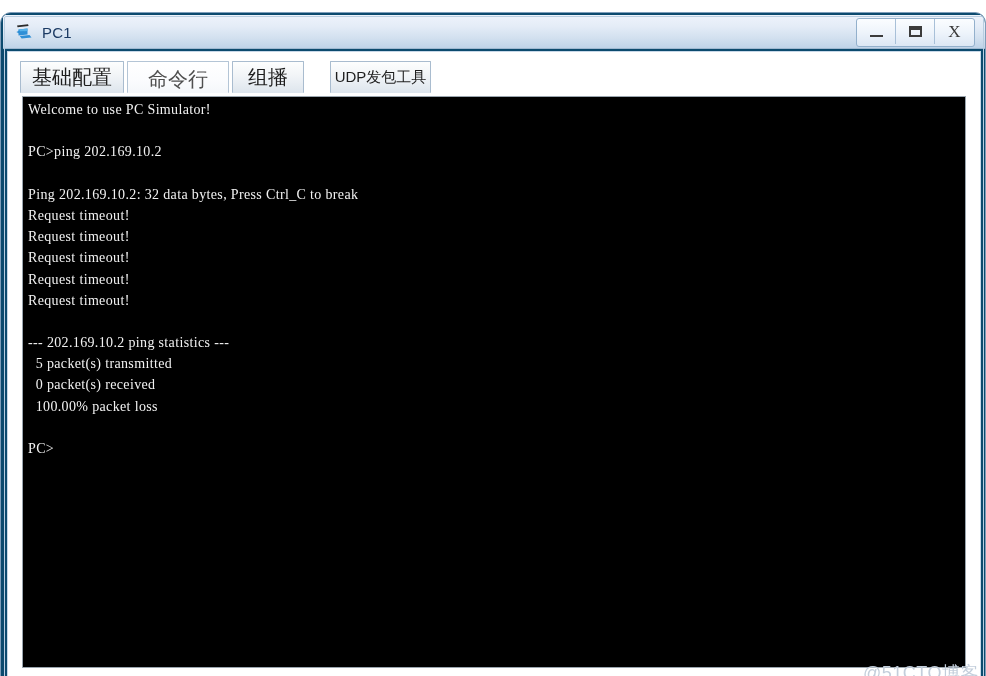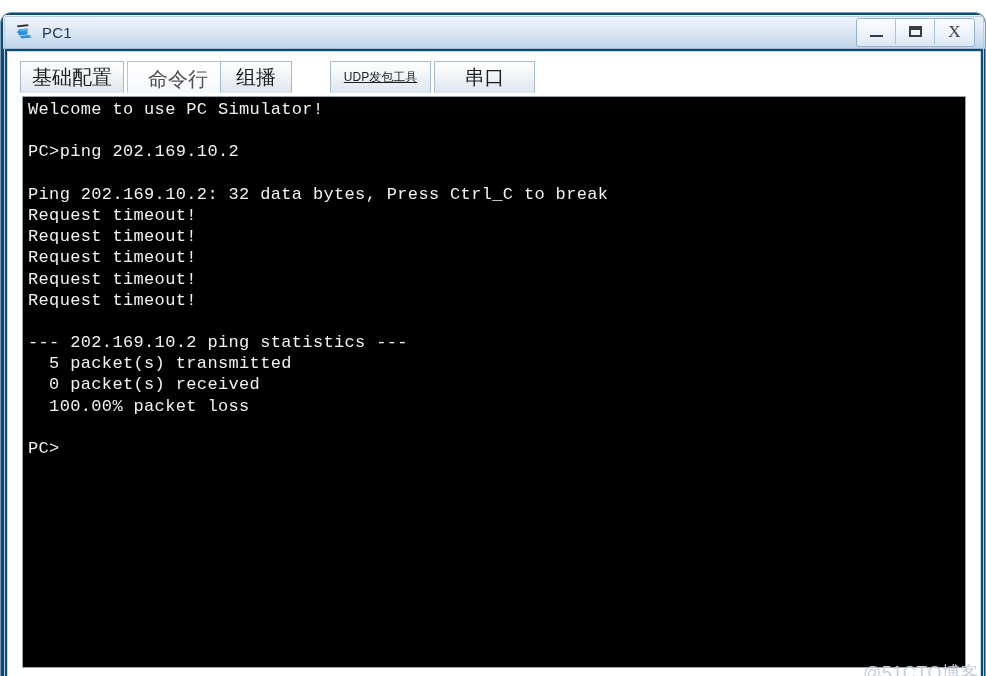--- a/index.html
+++ b/index.html
@@ -148,43 +148,43 @@
     font-family: "Liberation Sans", sans-serif;
     cursor: default;
     border-radius: 1px;
   }
   .tab.active {
     background: linear-gradient(to bottom, #ffffff 0%, #fbfcfe 55%, #f4f7fa 100%);
     color: #4f4f4f;
     border-color: #b4c5d6;
     align-items: flex-end;
   }
-  .tab.small { font-size: 12px; text-decoration: underline; }
+  .tab.small { font-size: 15px; }
 
   
   .terminal-wrap {
     position: absolute;
     left: 14px;
     top: 44px;
     width: 944px;
     height: 572px;
     box-sizing: border-box;
     border: 1px solid #9aa5ae;
     background: #000000;
     overflow: hidden;
   }
   .terminal {
     position: absolute;
     left: 5px;
     top: 2px;
     right: 2px;
     bottom: 2px;
     color: #f2f2f2;
-    font-family: Liberation Mono, monospace;
-    font-size: 17px;
+    font-family: Liberation Serif, serif;
+    font-size: 14px;
     line-height: 21.2px;
     white-space: pre;
     letter-spacing: 0.35px;
   }
   .terminal .line { height: 21.2px; }
 
   
   .watermark {
     position: absolute;
     right: 6px;
@@ -233,29 +233,26 @@
 
   <div class="content">
 
     <div class="tabstrip">
       <div class="tab" style="left:12px; width:104px;">
         <span>基础配置</span>
       </div>
       <div class="tab active" style="left:119px; width:102px;">
         <span>命令行</span>
       </div>
-      <div class="tab" style="left:212px; width:72px;">
+      <div class="tab" style="left:224px; width:72px;">
         <span>组播</span>
       </div>
       <div class="tab small" style="left:322px; width:101px;">
         <span>UDP发包工具</span>
       </div>
-      <div class="tab" style="left:426px; width:101px;">
-        <span>串口</span>
-      </div>
     </div>
 
     <div class="terminal-wrap">
       <div class="terminal" id="terminal-output"><div class="line">Welcome to use PC Simulator!</div><div class="line">&nbsp;</div><div class="line">PC&gt;ping 202.169.10.2</div><div class="line">&nbsp;</div><div class="line">Ping 202.169.10.2: 32 data bytes, Press Ctrl_C to break</div><div class="line">Request timeout!</div><div class="line">Request timeout!</div><div class="line">Request timeout!</div><div class="line">Request timeout!</div><div class="line">Request timeout!</div><div class="line">&nbsp;</div><div class="line">--- 202.169.10.2 ping statistics ---</div><div class="line">  5 packet(s) transmitted</div><div class="line">  0 packet(s) received</div><div class="line">  100.00% packet loss</div><div class="line">&nbsp;</div><div class="line">PC&gt;</div></div>
     </div>
 
   </div>
 
   <div class="watermark">@51CTO博客</div>
 </div>

